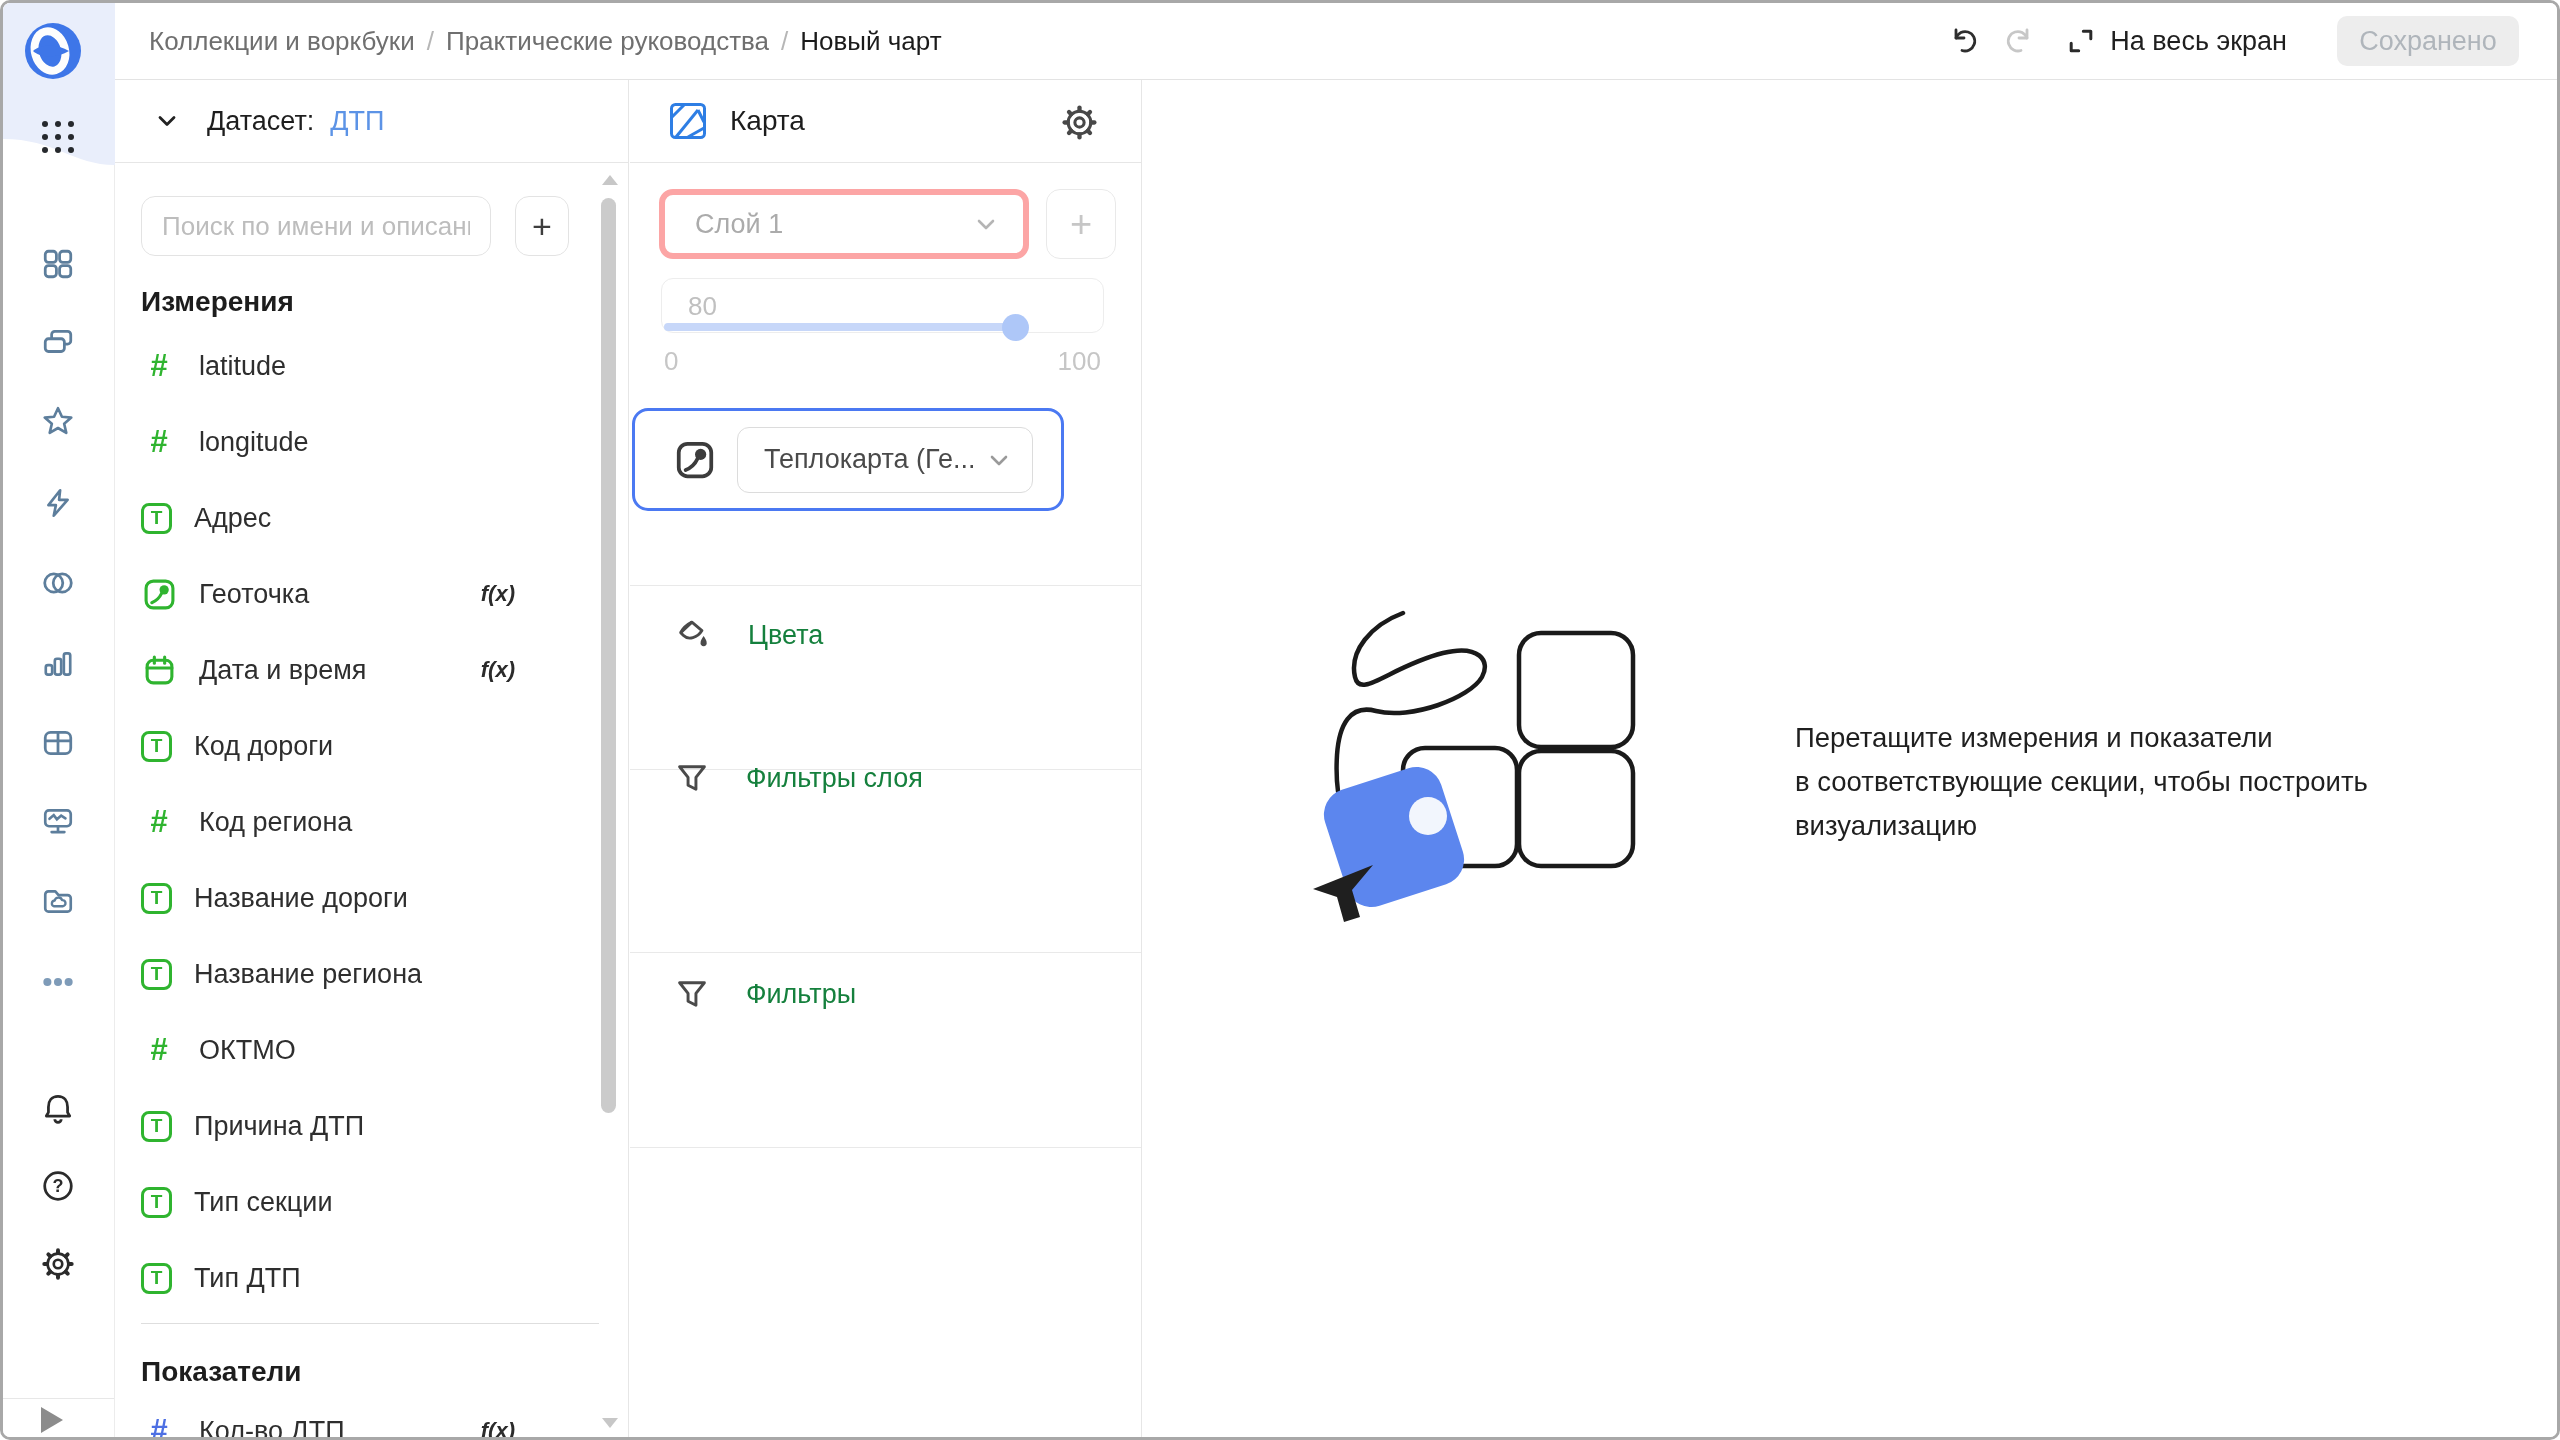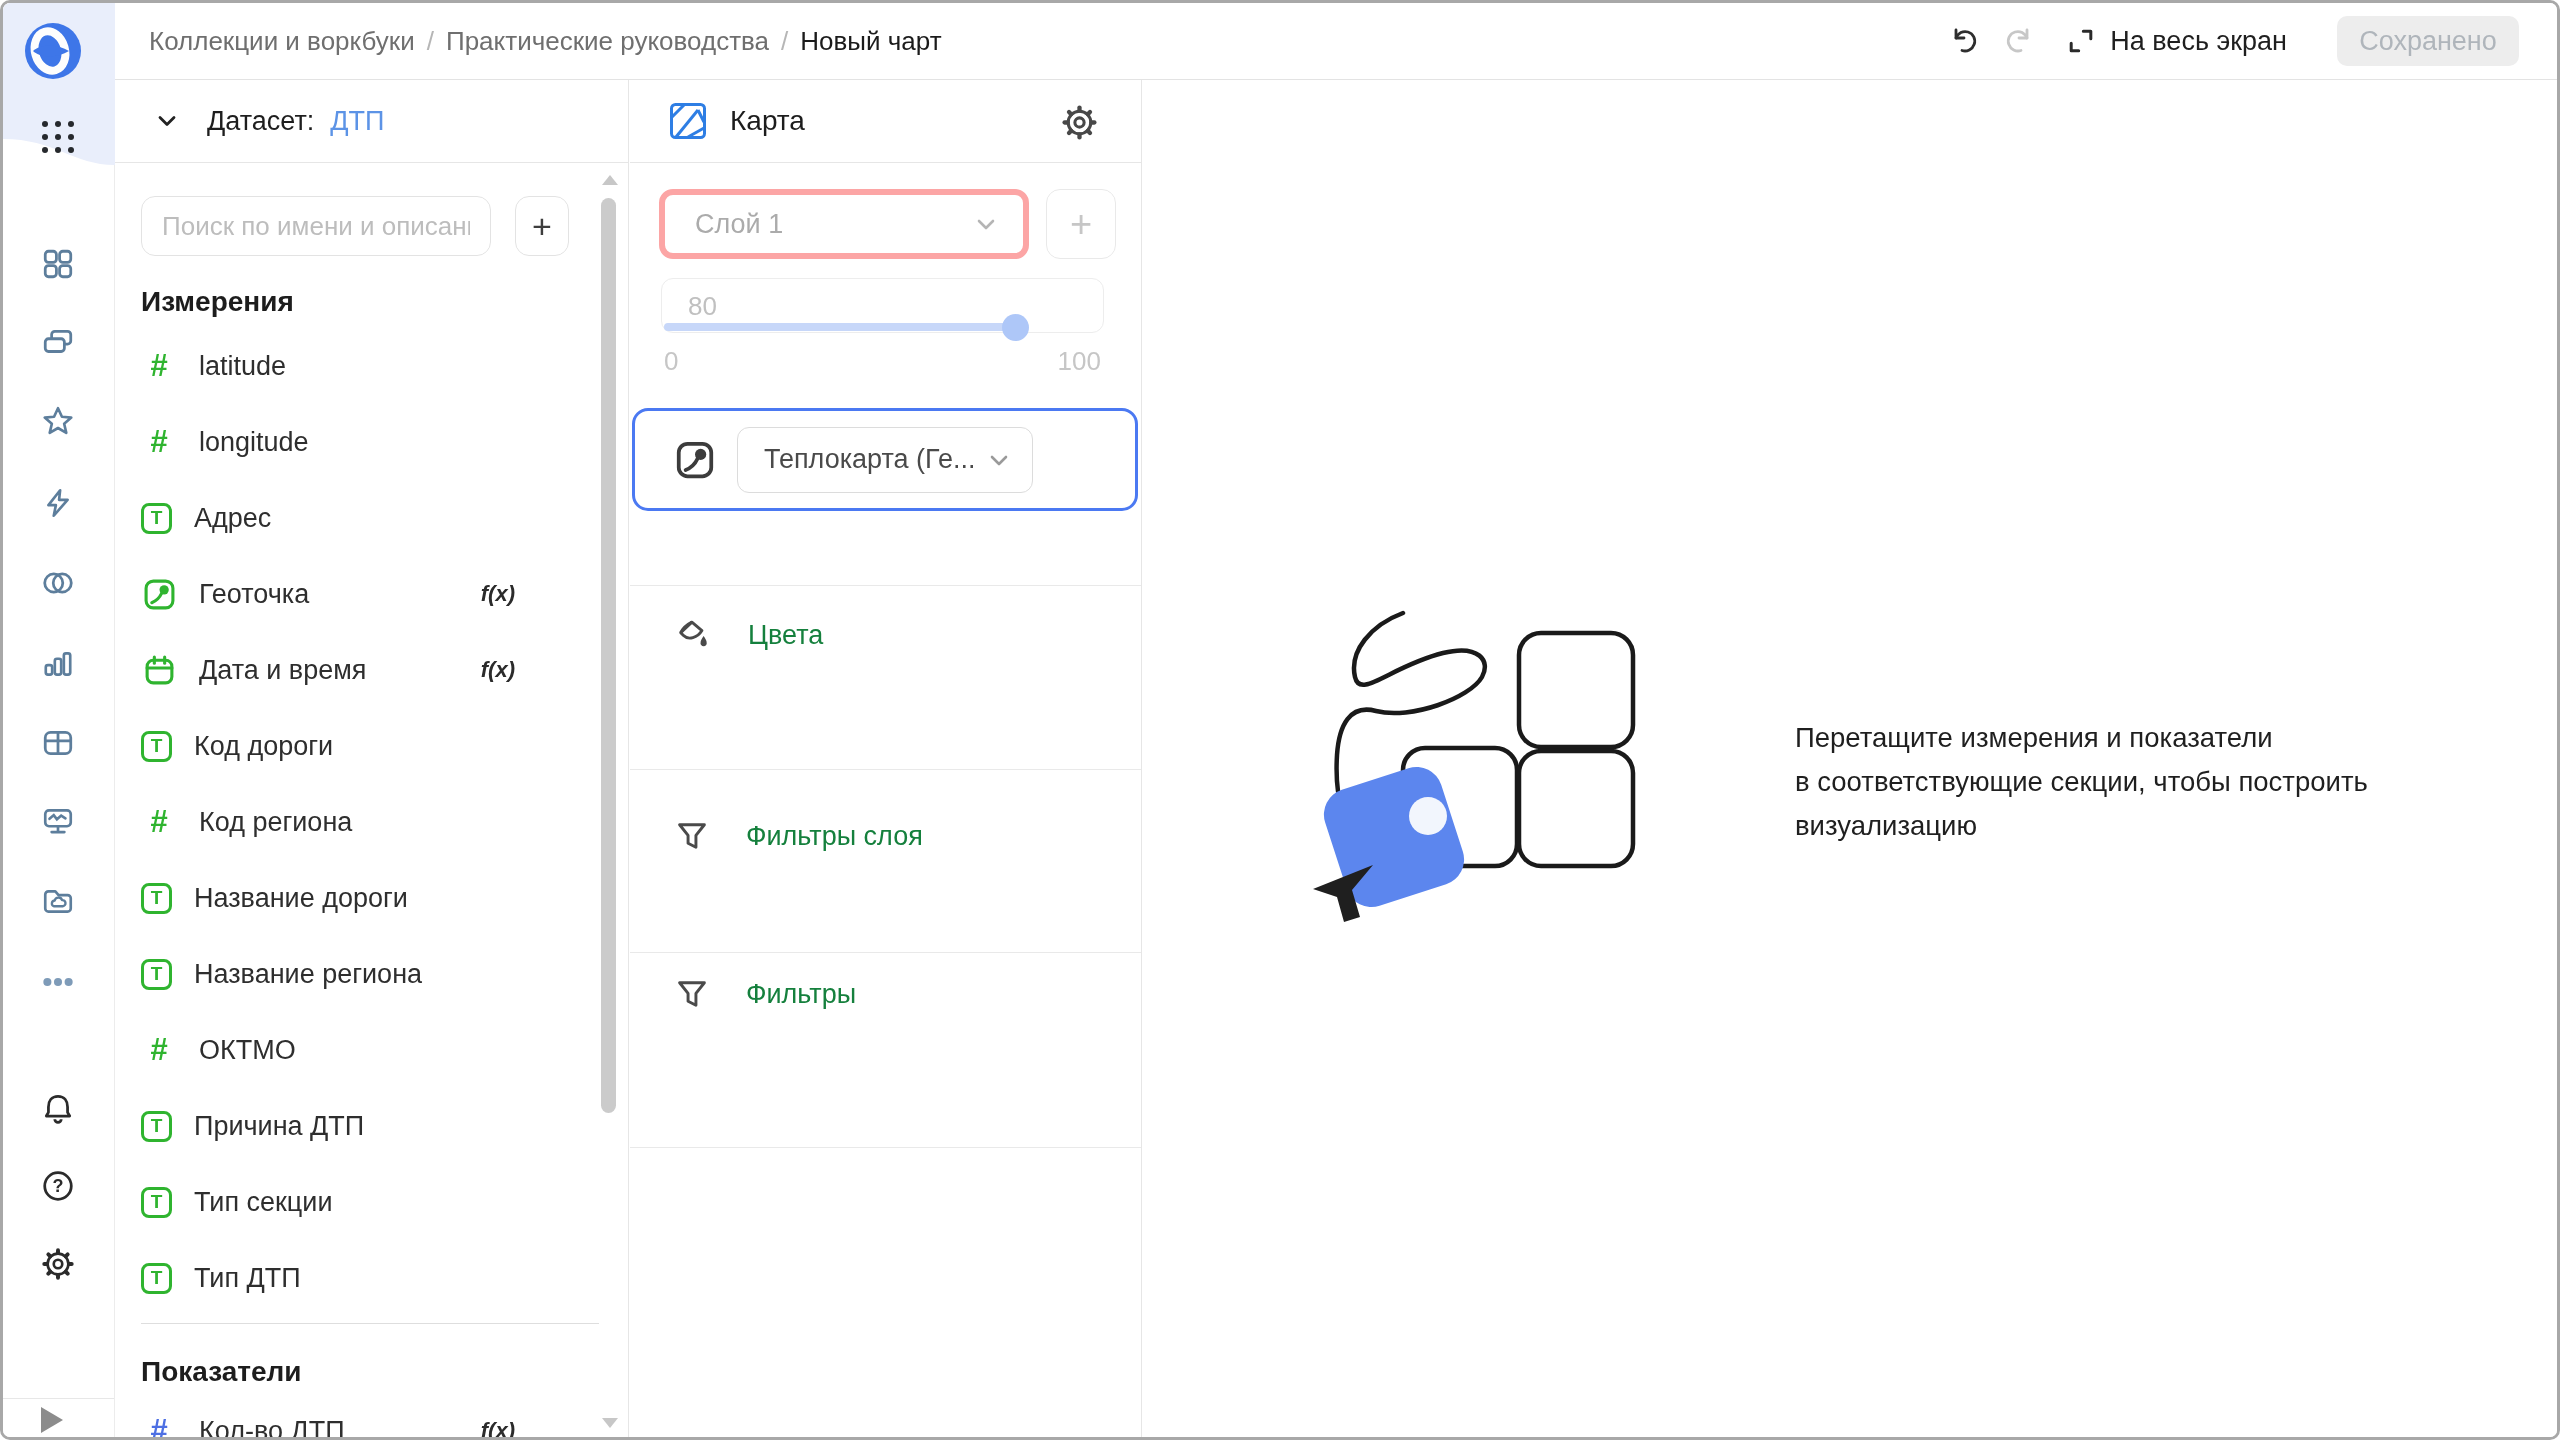--- a/index.html
+++ b/index.html
@@ -84,21 +84,21 @@
   .layer-select{position:absolute;left:29px;top:109px;width:370px;height:70px;padding:0 24px 0 30px;}
   .layer-select .sel-text{font-size:27px;color:#ABABAB;flex:1;}
   .layer-add-btn{position:absolute;left:416px;top:109px;width:70px;height:70px;border:1px solid #E9E9E9;border-radius:14px;
                  background:#fff;font-size:38px;color:#C6C6C6;cursor:pointer;font-family:inherit;display:flex;align-items:center;justify-content:center;}
   .opacity-box{position:absolute;left:31px;top:198px;width:443px;height:55px;border:1px solid #EDEDED;border-radius:12px;}
   .opacity-value{position:absolute;left:26px;top:12px;font-size:26px;color:#C0C0C0;border:none;width:80px;background:transparent;font-family:inherit;outline:none;}
   .slider-track{position:absolute;left:34px;top:243px;width:352px;height:8px;border-radius:4px;background:#C7D7F9;}
   .slider-thumb{position:absolute;left:372px;top:234px;width:27px;height:27px;border-radius:50%;background:#AEC7F8;cursor:pointer;}
   .slider-min{position:absolute;left:34px;top:266px;font-size:26px;color:#C6C6C6;}
   .slider-max{position:absolute;right:40px;top:266px;font-size:26px;color:#C6C6C6;}
-  .drop-zone{position:absolute;left:2px;top:328px;width:506px;height:103px;border:3px solid var(--accent-blue);border-radius:16px;
+  .drop-zone{position:absolute;left:2px;top:328px;width:432px;height:103px;border:3px solid var(--accent-blue);border-radius:16px;
              display:flex;align-items:center;padding-left:40px;}
   .geo-select{width:296px;height:66px;border-radius:12px;border:1px solid #DCDCDC;margin-left:22px;padding:0 20px 0 26px;}
   .geo-select .sel-text{font-size:27px;color:#4A4A4A;flex:1;white-space:nowrap;overflow:hidden;}
   .cp-divider{position:absolute;left:0;right:0;border-top:1px solid #E9E9E9;}
   .sec-row{position:absolute;left:44px;display:flex;align-items:center;cursor:pointer;}
   .sec-row .sec-label{font-size:27px;color:#15803d;margin-left:36px;}
 
   
   .main-area{position:absolute;left:1140px;right:0;top:77px;bottom:0;background:#fff;}
   .illustration{position:absolute;left:150px;top:493px;}
@@ -473,21 +473,21 @@
       <svg width="38" height="38" viewBox="0 0 34 34" fill="none" stroke="#4A4A4A" stroke-width="2.6" stroke-linejoin="round">
         <path d="M6,15 L16,5.5 L25,13 C21,19.5 13,22 8.5,17.5 Z"></path>
         <path d="M6,15 C8,11 12,7.5 16,5.5"></path>
         <path d="M26.5,18 c1.8,2.8 2.7,4.2 2.7,5.6 a2.8,2.8 0 1 1 -5.4,0 c0,-1.4 .9,-2.8 2.7,-5.6 z" fill="#4A4A4A" stroke="none"></path>
       </svg>
       <span class="sec-label">Цвета</span>
     </div>
 
     <div class="cp-divider" style="top:689px"></div>
 
-    <div class="sec-row" style="top:738px">
+    <div class="sec-row" style="top:680px">
       <svg width="36" height="36" viewBox="0 0 32 32" fill="none" stroke="#4A4A4A" stroke-width="2.6" stroke-linejoin="round">
         <path d="M5,6 H27 L19.5,15.5 V26 L12.5,22.5 V15.5 Z"></path>
       </svg>
       <span class="sec-label">Фильтры слоя</span>
     </div>
 
     <div class="cp-divider" style="top:872px"></div>
 
     <div class="sec-row" style="top:896px">
       <svg width="36" height="36" viewBox="0 0 32 32" fill="none" stroke="#4A4A4A" stroke-width="2.6" stroke-linejoin="round">

